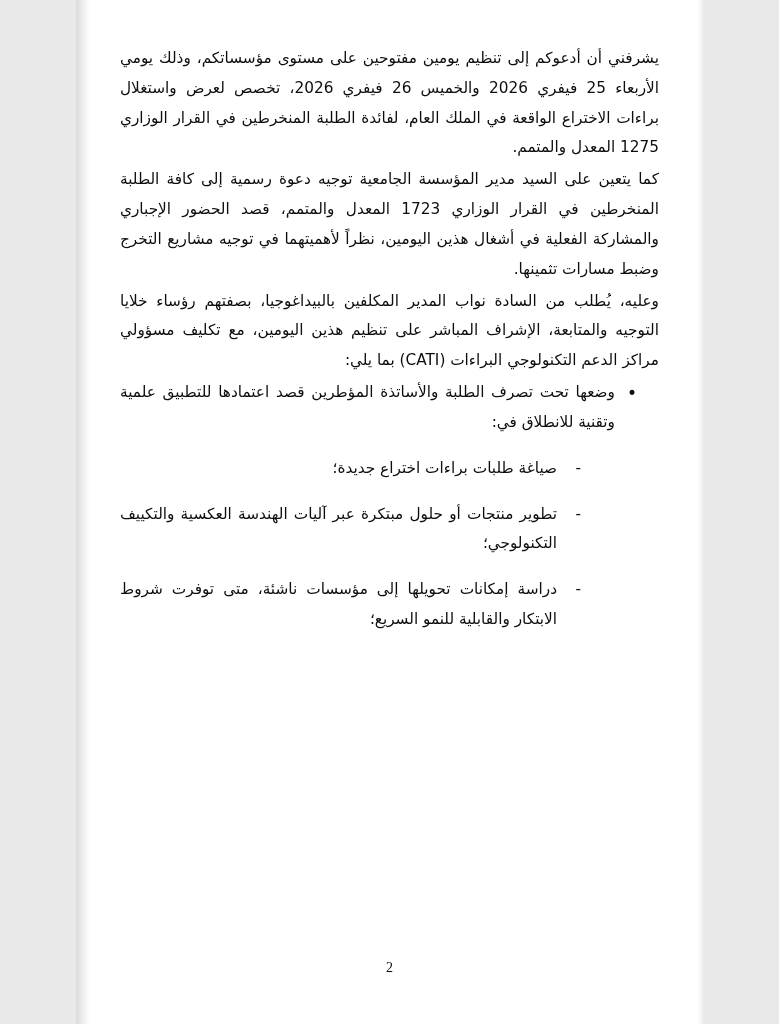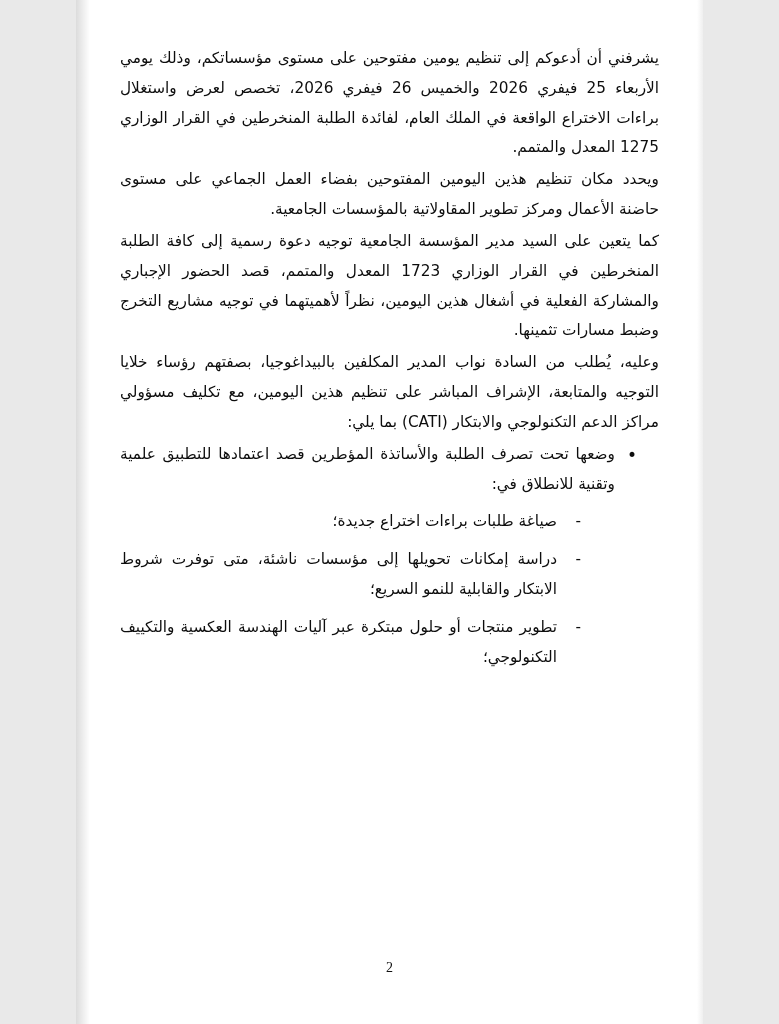--- a/index.html
+++ b/index.html
@@ -72,21 +72,21 @@
     font-size: 17px;
     line-height: 1.95;
   }
   ul.dashes {
     list-style: none;
     margin: 4px 0 0 0;
     padding: 0 76px 0 0;
   }
   ul.dashes > li {
     position: relative;
-    margin: 8px 0 6px 0;
+    margin: 16px 0 6px 0;
     padding-right: 26px;
     text-align: justify;
   }
   ul.dashes > li::before {
     content: "-";
     position: absolute;
     right: 2px;
     top: 0;
   }
   .page-number {
@@ -103,34 +103,33 @@
 </style>
 </head>
 <body>
 
 <div class="page">
 
   <div class="doc-body">
 
     <p class="para">يشرفني أن أدعوكم إلى تنظيم يومين مفتوحين على مستوى مؤسساتكم، وذلك يومي الأربعاء 25 فيفري 2026 والخميس 26 فيفري 2026، تخصص لعرض واستغلال براءات الاختراع الواقعة في الملك العام، لفائدة الطلبة المنخرطين في القرار الوزاري 1275 المعدل والمتمم.</p>
 
-    <p class="para">ويحدد مكان تنظيم هذين اليومين المفتوحين بفضاء العمل الجماعي على مستوى حاضنة الأعمال ومركز تطوير المقاولاتية بالمؤسسات الجامعية.</p>
 
     <p class="para">كما يتعين على السيد مدير المؤسسة الجامعية توجيه دعوة رسمية إلى كافة الطلبة المنخرطين في القرار الوزاري 1723 المعدل والمتمم، قصد الحضور الإجباري والمشاركة الفعلية في أشغال هذين اليومين، نظراً لأهميتهما في توجيه مشاريع التخرج وضبط مسارات تثمينها.</p>
 
-    <p class="para tight">وعليه، يُطلب من السادة نواب المدير المكلفين بالبيداغوجيا، بصفتهم رؤساء خلايا التوجيه والمتابعة، الإشراف المباشر على تنظيم هذين اليومين، مع تكليف مسؤولي مراكز الدعم التكنولوجي والابتكار (CATI) بما يلي:</p>
+    <p class="para tight">وعليه، يُطلب من السادة نواب المدير المكلفين بالبيداغوجيا، بصفتهم رؤساء خلايا التوجيه والمتابعة، الإشراف المباشر على تنظيم هذين اليومين، مع تكليف مسؤولي مراكز الدعم التكنولوجي البراءات (CATI) بما يلي:</p>
 
     <ul class="bullets">
       <li>وضعها تحت تصرف الطلبة والأساتذة المؤطرين قصد اعتمادها للتطبيق علمية وتقنية للانطلاق في:</li>
     </ul>
 
     <ul class="dashes">
       <li>صياغة طلبات براءات اختراع جديدة؛</li>
+      <li>تطوير منتجات أو حلول مبتكرة عبر آليات الهندسة العكسية والتكييف التكنولوجي؛</li>
       <li>دراسة إمكانات تحويلها إلى مؤسسات ناشئة، متى توفرت شروط الابتكار والقابلية للنمو السريع؛</li>
-      <li>تطوير منتجات أو حلول مبتكرة عبر آليات الهندسة العكسية والتكييف التكنولوجي؛</li>
     </ul>
 
 
   </div>
 
   <div class="page-number">2</div>
 
 </div>
 
 </body></html>

